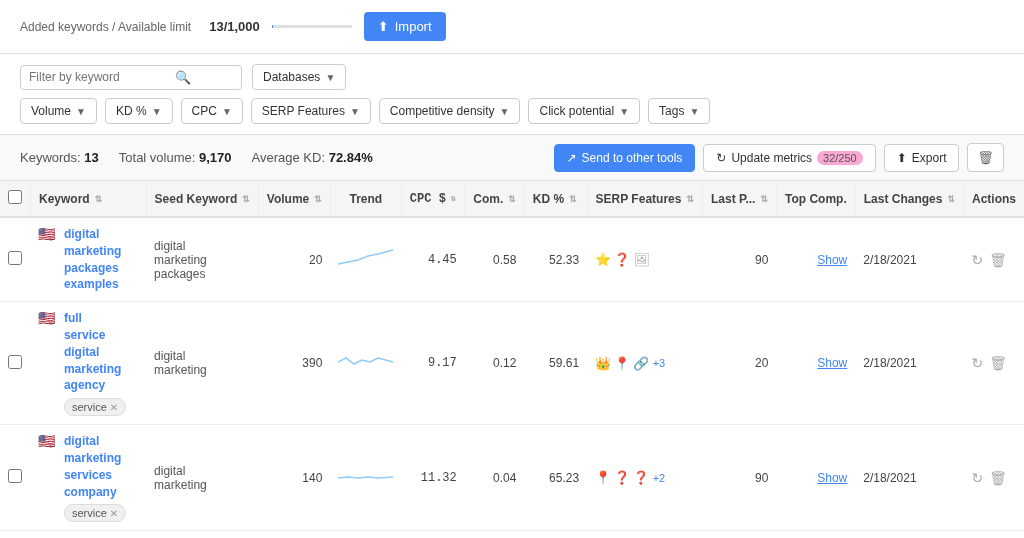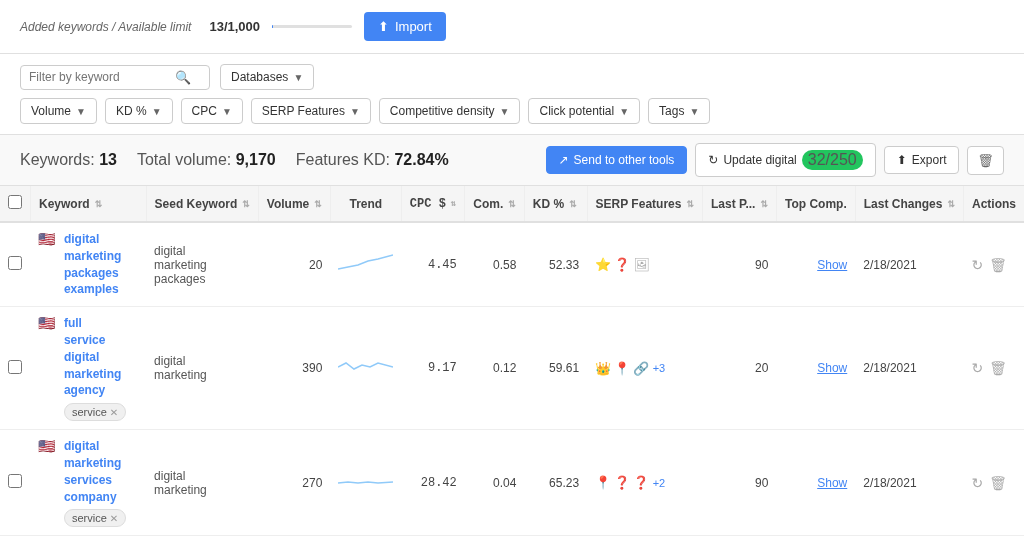--- a/index.html
+++ b/index.html
@@ -3,37 +3,37 @@
   <meta charset="utf-8">
   <style>
     * { box-sizing: border-box; margin: 0; padding: 0; }
     body { font-family: Arial, sans-serif; font-size: 13px; background: #fff; color: #333; }
 
     
     .header { display: flex; align-items: center; justify-content: space-between; padding: 12px 20px; border-bottom: 1px solid #e0e0e0; }
     .header-title { font-size: 22px; font-weight: 700; color: #1a1a2e; }
     .header-title span { color: #aaa; font-weight: 400; }
     .header-right { display: flex; align-items: center; gap: 12px; }
-    .keyword-limit { font-size: 12px; color: #666; font-style: italic; }
+    .keyword-limit { font-size: 12px; color: #666; }
     .keyword-limit-count { font-size: 13px; color: #333; font-weight: 600; margin-left: 6px; }
     .import-btn { background: #4285f4; color: #fff; border: none; border-radius: 4px; padding: 7px 14px; font-size: 13px; cursor: pointer; display: flex; align-items: center; gap: 6px; }
 
     
     .toolbar { padding: 10px 20px; display: flex; flex-direction: column; gap: 8px; border-bottom: 1px solid #e0e0e0; }
     .toolbar-row1 { display: flex; align-items: center; gap: 10px; }
     .toolbar-row2 { display: flex; align-items: center; gap: 8px; flex-wrap: wrap; }
-    .search-box { display: flex; align-items: center; border: 1px solid #ccc; border-radius: 4px; padding: 4px 8px; gap: 6px; width: 190px; }
+    .search-box { display: flex; align-items: center; border: 1px solid #ccc; border-radius: 4px; padding: 4px 8px; gap: 6px; width: 222px; }
     .search-box input { border: none; outline: none; font-size: 12px; color: #aaa; width: 140px; }
     .search-icon { color: #aaa; font-size: 13px; }
     .dropdown-btn { display: flex; align-items: center; gap: 5px; border: 1px solid #ccc; border-radius: 4px; padding: 5px 10px; font-size: 12px; cursor: pointer; background: #fff; color: #333; }
     .chevron { font-size: 10px; color: #666; }
 
     
     .stats-bar { display: flex; align-items: center; justify-content: space-between; padding: 8px 20px; background: #f9f9f9; border-bottom: 1px solid #e0e0e0; }
-    .stats-left { display: flex; gap: 20px; align-items: center; font-size: 16px; color: #555; }
+    .stats-left { display: flex; gap: 20px; align-items: center; font-size: 13px; color: #555; }
     .stats-left strong { color: #222; }
     .stats-right { display: flex; gap: 8px; align-items: center; }
     .action-btn { display: flex; align-items: center; gap: 5px; border: 1px solid #ccc; border-radius: 4px; padding: 6px 12px; font-size: 12px; cursor: pointer; background: #fff; color: #333; }
     .action-btn.primary { background: #4285f4; color: #fff; border-color: #4285f4; }
     .delete-btn { border: 1px solid #ccc; border-radius: 4px; padding: 6px 9px; font-size: 13px; cursor: pointer; background: #fff; color: #666; }
 
     
     .table-container { overflow-x: auto; }
     table { width: 100%; border-collapse: collapse; font-size: 12px; }
     thead tr { background: #f5f5f5; border-bottom: 2px solid #e0e0e0; }
@@ -133,33 +133,33 @@
   <div class="stats-left">
     <span>
       <span>Keywords:</span>
       <strong>13</strong>
     </span>
     <span>
       <span>Total volume:</span>
       <strong>9,170</strong>
     </span>
     <span>
-      <span>Features KD:</span>
+      <span>Average KD:</span>
       <strong>72.84%</strong>
     </span>
   </div>
   <div class="stats-right">
     <button class="action-btn primary">
       <span>↗</span>
       <span>Send to other tools</span>
     </button>
     <button class="action-btn">
       <span>↻</span>
-      <span>Update digital</span>
-      <span style="background:#22c55e;border-radius:10px;padding:1px 6px;font-size:16px;color:#555;text-align:right;">32/250</span>
+      <span>Update metrics</span>
+      <span style="background:#f9a8d4;border-radius:10px;padding:1px 6px;font-size:11px;color:#555;text-align:right;">32/250</span>
     </button>
     <button class="action-btn">
       <span>⬆</span>
       <span>Export</span>
     </button>
     <button class="delete-btn">
       <span>🗑</span>
     </button>
   </div>
 </div>
@@ -366,29 +366,29 @@
                   <span>service</span> 
                   <span class="x">✕</span>
                 </span>
         </div>
       </div>
     </td>
     <td class="col-seed">
       <span style="color:#555;">digital<br>marketing</span>
     </td>
     <td class="col-vol">
-      <span>270</span>
+      <span>140</span>
     </td>
     <td class="col-trend">
       <span><svg width="55" height="24" viewBox="0 0 55 24">
                 <polyline points="0,14 10,13 20,14 30,13 40,14 55,13" fill="none" stroke="#90caf9" stroke-width="1.5"></polyline>
               </svg></span>
     </td>
     <td class="col-cpc">
-      <span>28.42</span>
+      <span>11.32</span>
     </td>
     <td class="col-com">
       <span>0.04</span>
     </td>
     <td class="col-kd">
       <span>65.23</span>
     </td>
     <td class="col-serp">
       <div class="serp-icons">
               <span class="serp-icon" style="font-size:13px;color:#aaa;">📍</span>

